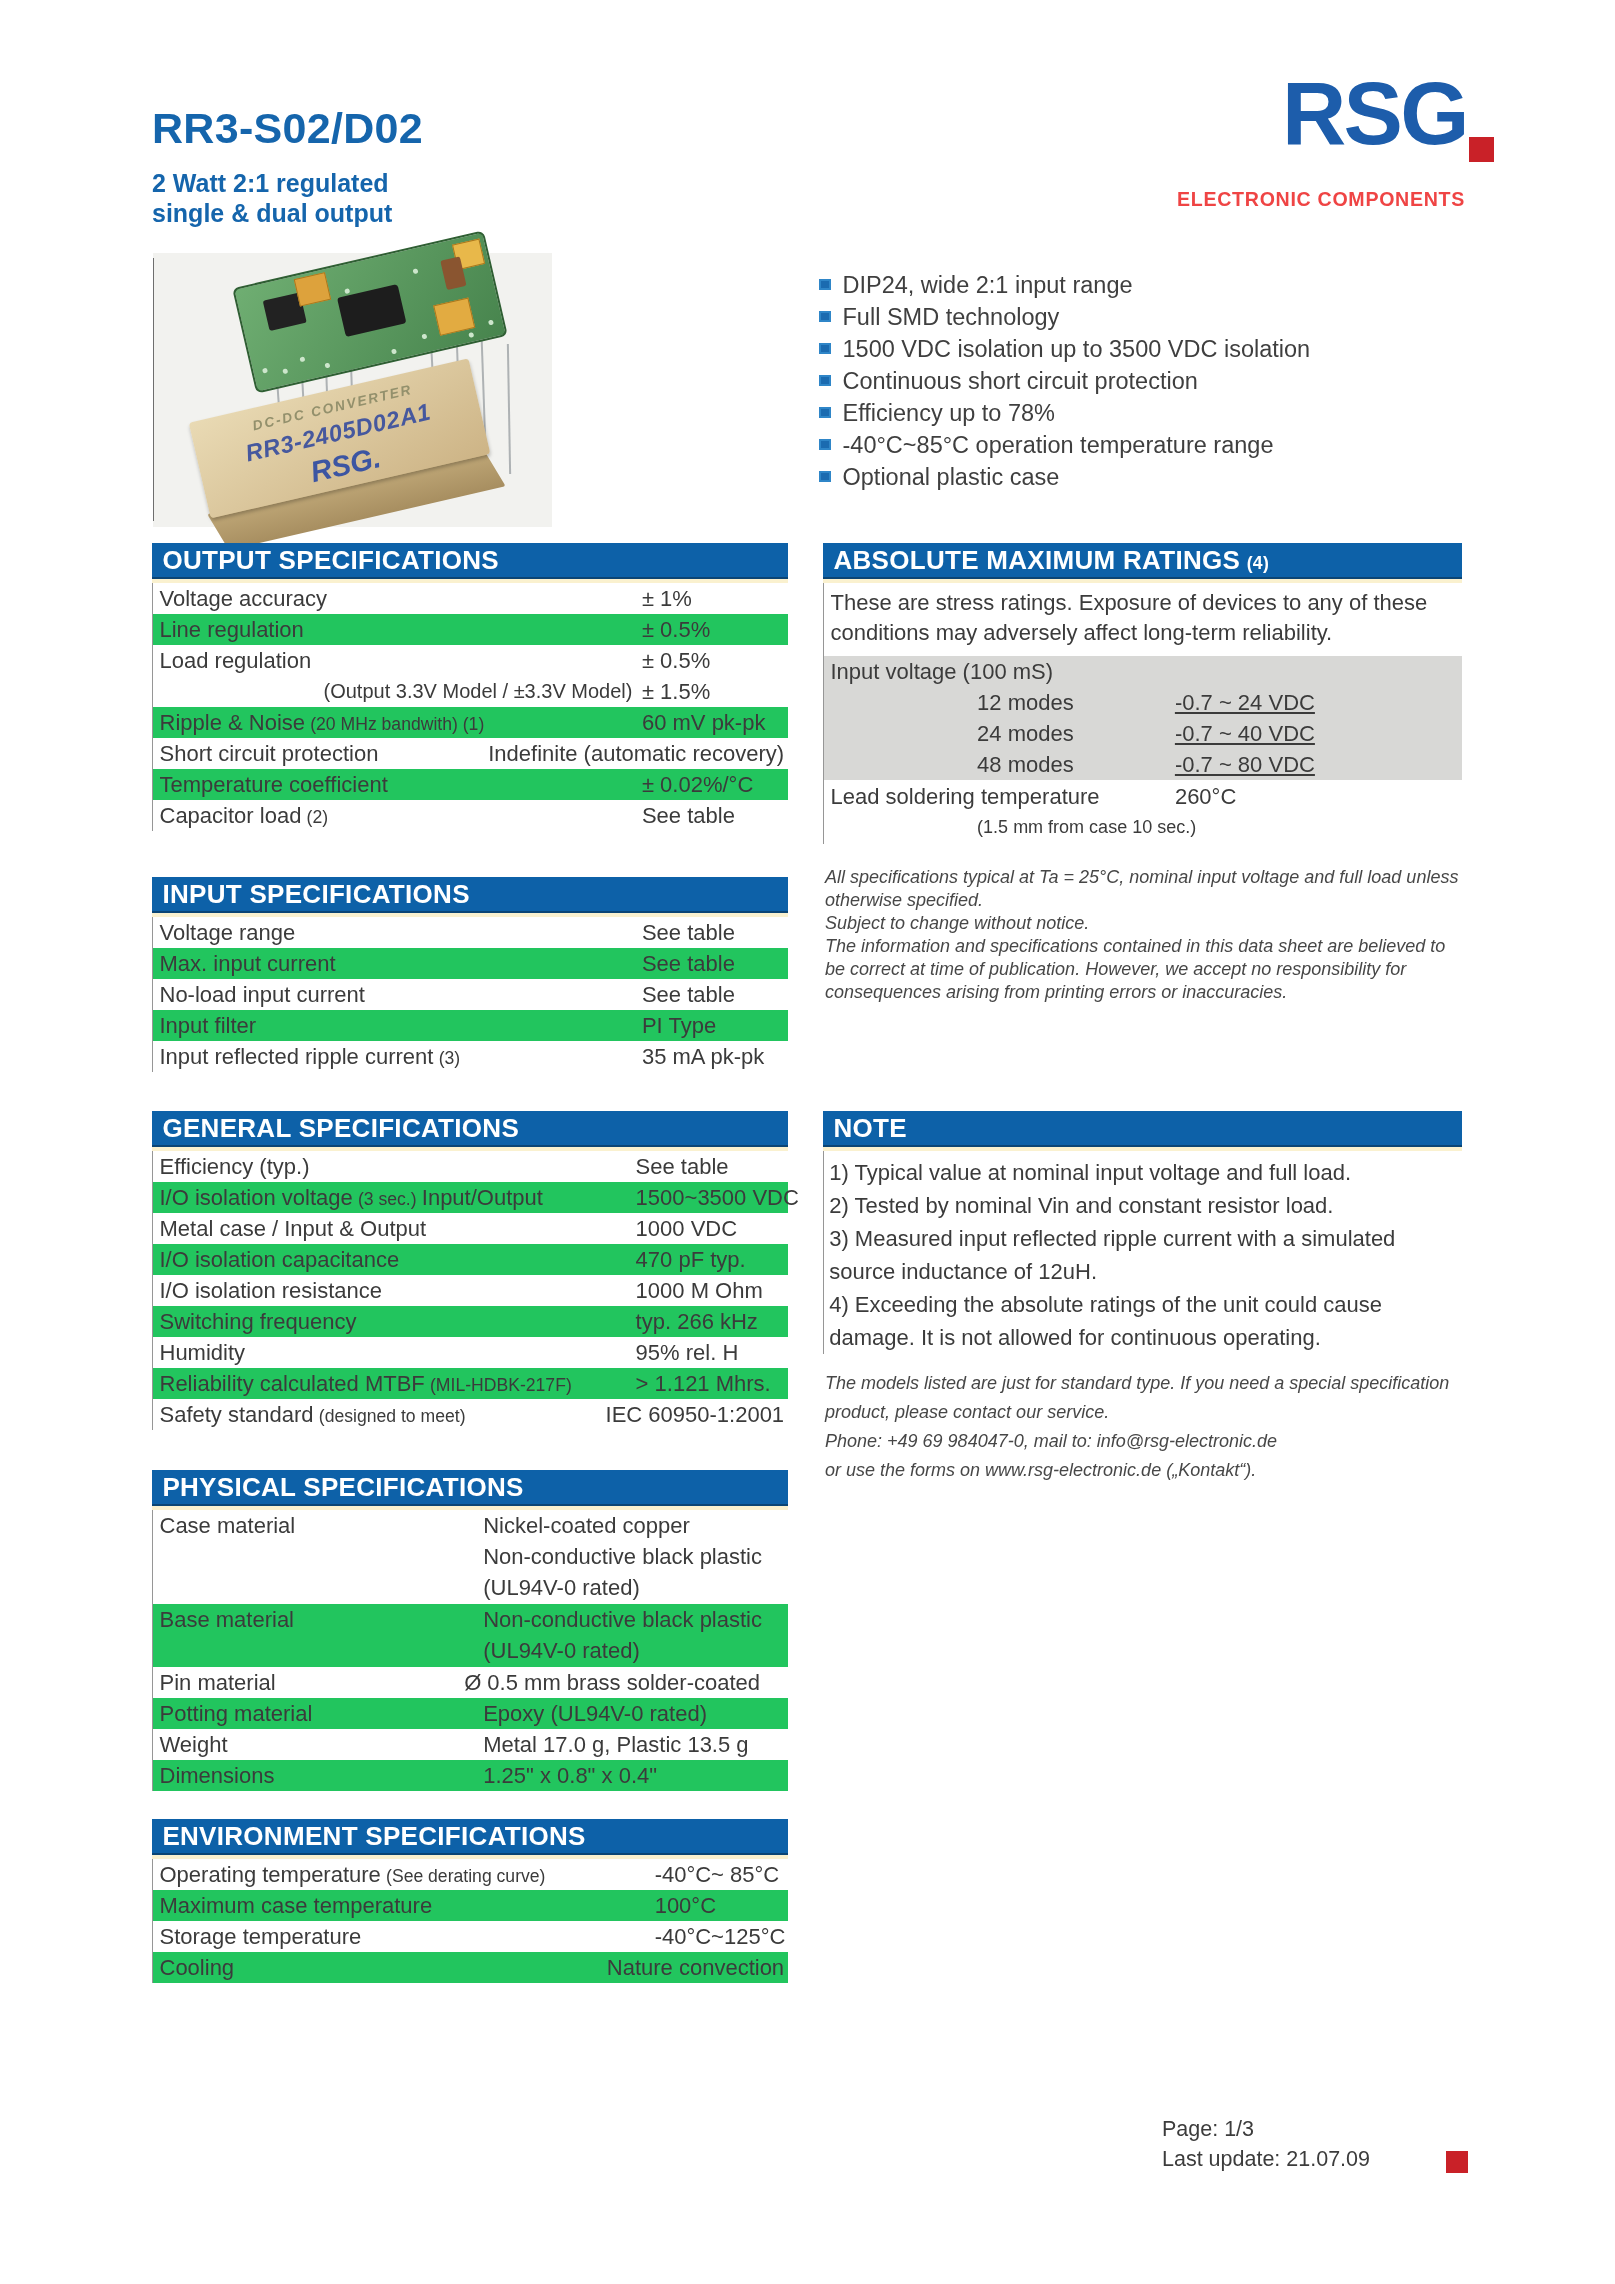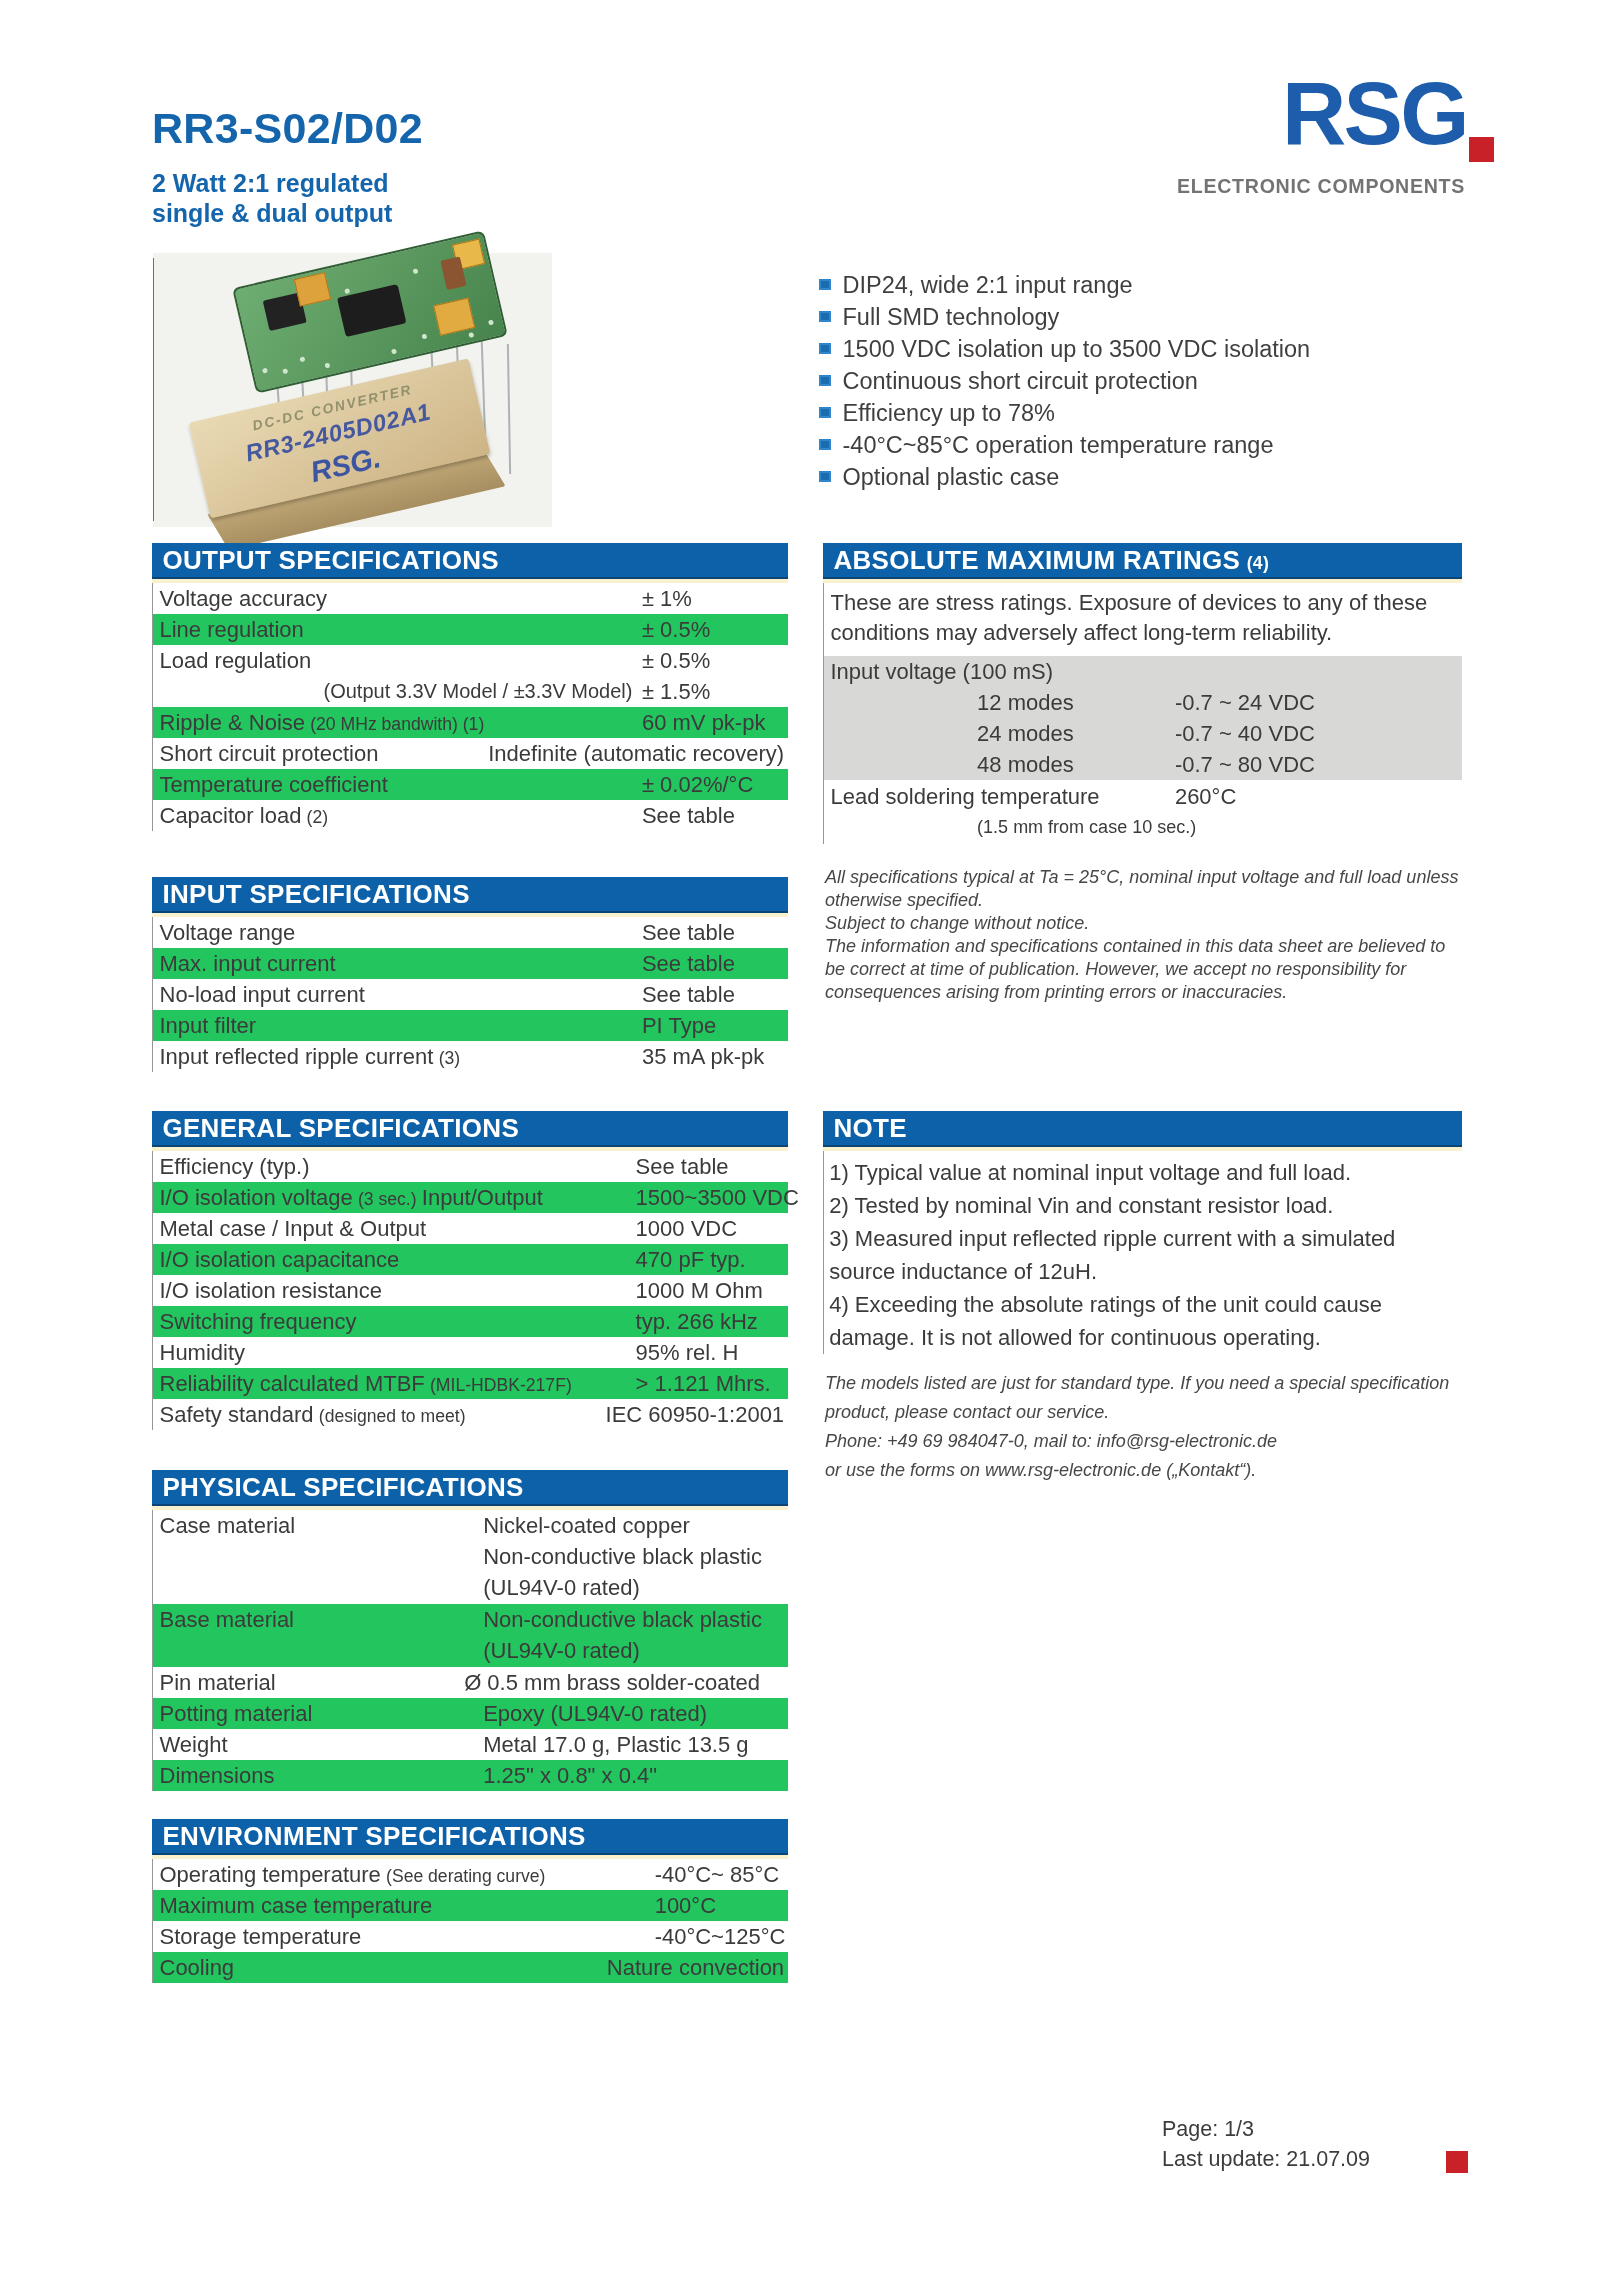--- a/index.html
+++ b/index.html
@@ -5,22 +5,22 @@
   html,body{margin:0;padding:0;background:#ffffff;}
   .page{position:relative;width:1616px;height:2284px;background:#ffffff;overflow:hidden;
         font-family:"Liberation Sans", sans-serif;color:#3b3b3b;}
 
   
   .doc-title{position:absolute;left:152px;top:104px;font-size:43px;font-weight:bold;color:#1565ac;letter-spacing:0.3px;}
   .doc-sub{position:absolute;left:152px;top:168px;font-size:25px;font-weight:bold;color:#1565ac;line-height:30px;}
   .logo{position:absolute;left:1193px;top:68px;width:274px;height:98px;text-align:right;}
   .logo-text{font-size:89px;font-weight:bold;color:#1d5dab;letter-spacing:-2.6px;line-height:91px;display:inline-block;}
   .logo-dot{position:absolute;right:-27px;bottom:3.9px;width:25px;height:25px;background:#c92128;}
-  .logo-tag{position:absolute;left:1108px;top:175px;width:357px;text-align:right;font-size:19.6px;font-weight:bold;
-            color:#737373;letter-spacing:0.7px;}
+  .logo-tag{position:absolute;left:1108px;top:188px;width:357px;text-align:right;font-size:19.6px;font-weight:bold;
+            color:#ef4444;letter-spacing:0.7px;}
 
   
   .photo{position:absolute;left:153px;top:253px;width:399px;height:274px;background:#f2f2ef;}
   .pline{position:absolute;left:0;top:5.2px;width:1.3px;height:263px;background:#6e6e6e;}
   .pin{position:absolute;width:2px;height:130px;background:#aeb2b4;top:75px;}
   .pcb{position:absolute;left:88px;top:5.2px;width:254px;height:104px;background:linear-gradient(135deg,#6fae72,#47844d);
        border:2px solid #2f5f33;border-radius:6.5px;transform:rotate(-13deg);}
   .ic-big{position:absolute;left:98px;top:31px;width:62px;height:40px;background:#1d1d1d;border-radius:3.3px;}
   .ic-sm{position:absolute;left:25px;top:17px;width:38px;height:31px;background:#222;border-radius:2.6px;}
   .cap-a{position:absolute;left:60px;top:2.6px;width:30px;height:26px;background:#dda23c;border:1.3px solid #a9771d;}
@@ -66,21 +66,21 @@
   .lblright{position:absolute;right:24.5%;top:0;font-size:20px;white-space:nowrap;}
   .row.h144{height:94px;} .row.h96{height:63px;}
   .vstack{position:absolute;left:52%;top:0;line-height:31px;white-space:nowrap;}
 
   
   .absintro{padding:5.2px 6.5px 7.8px 6.5px;font-size:22px;line-height:30px;color:#3b3b3b;}
   .absgray{background:#d8d8d6;}
   .absline{height:31px;line-height:31px;font-size:22px;padding-left:6.5px;}
   .mrow{position:relative;height:31px;line-height:31px;font-size:22px;}
   .mlabel{position:absolute;left:24%;}
-  .mval{position:absolute;left:55%;}
+  .mval{position:absolute;left:55%;text-decoration:underline;}
   .leadrow{position:relative;height:34px;line-height:34px;font-size:22px;padding-left:6.5px;}
   .leadval{position:absolute;left:55%;}
   .leadnote{height:30px;line-height:27px;font-size:18px;padding-left:24%;color:#3b3b3b;}
 
   
   .noteitem{font-size:22px;line-height:33px;color:#3b3b3b;padding-left:5.2px;}
   .ital{position:absolute;font-style:italic;font-size:18px;line-height:23px;color:#474747;}
   .ital.contact{line-height:29px;}
   .ital p{margin:0;}
 

